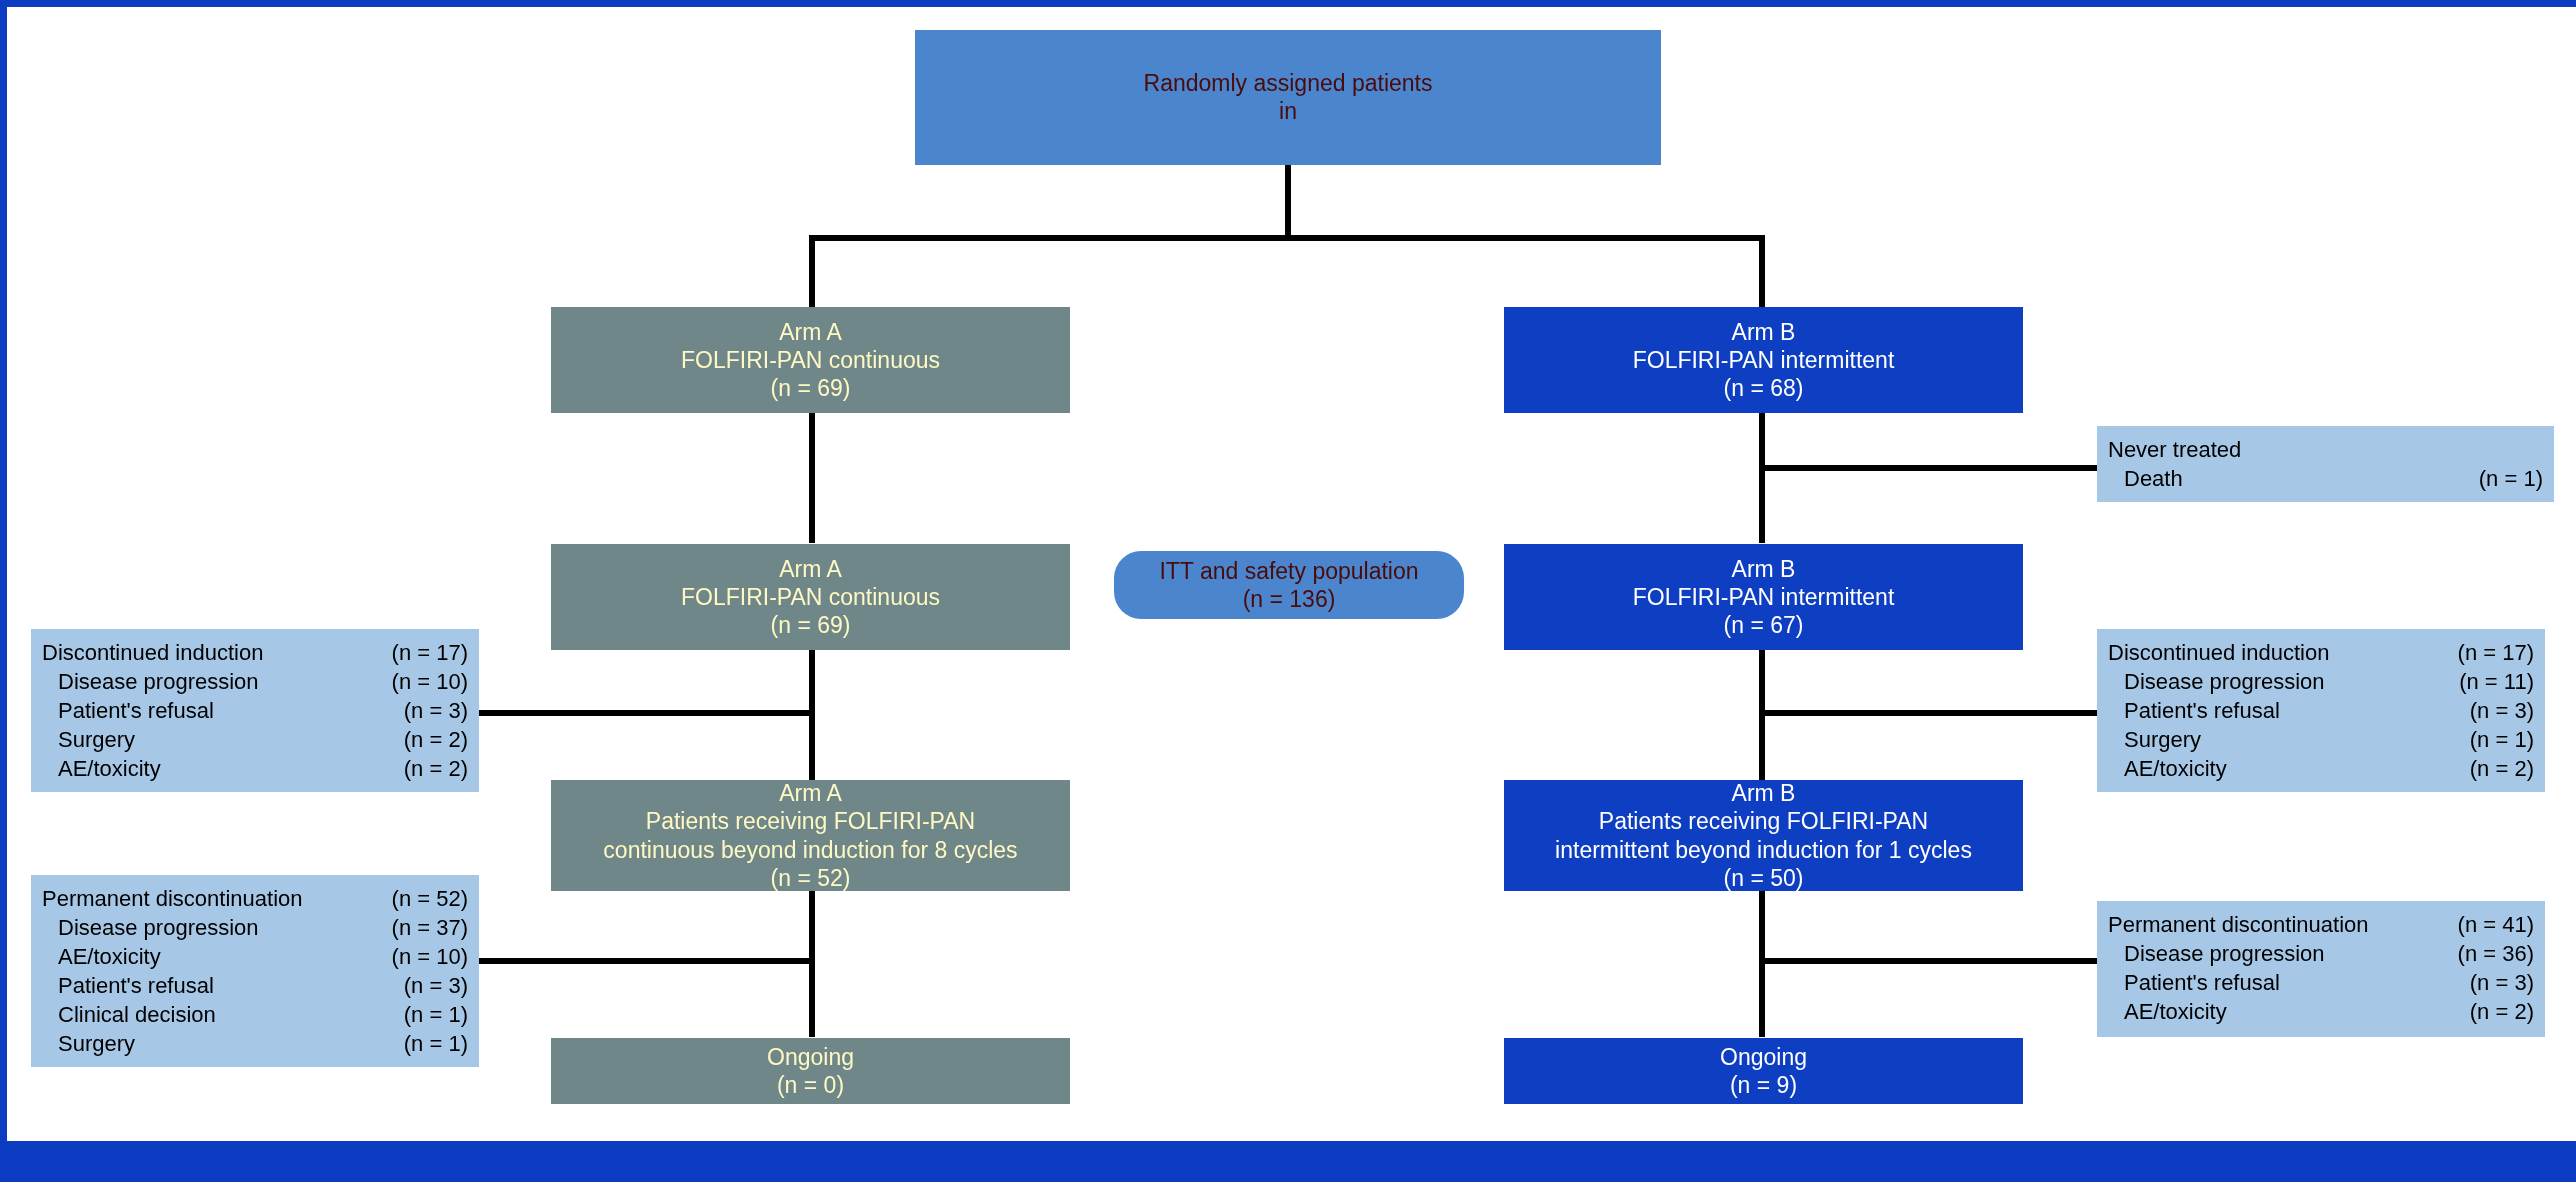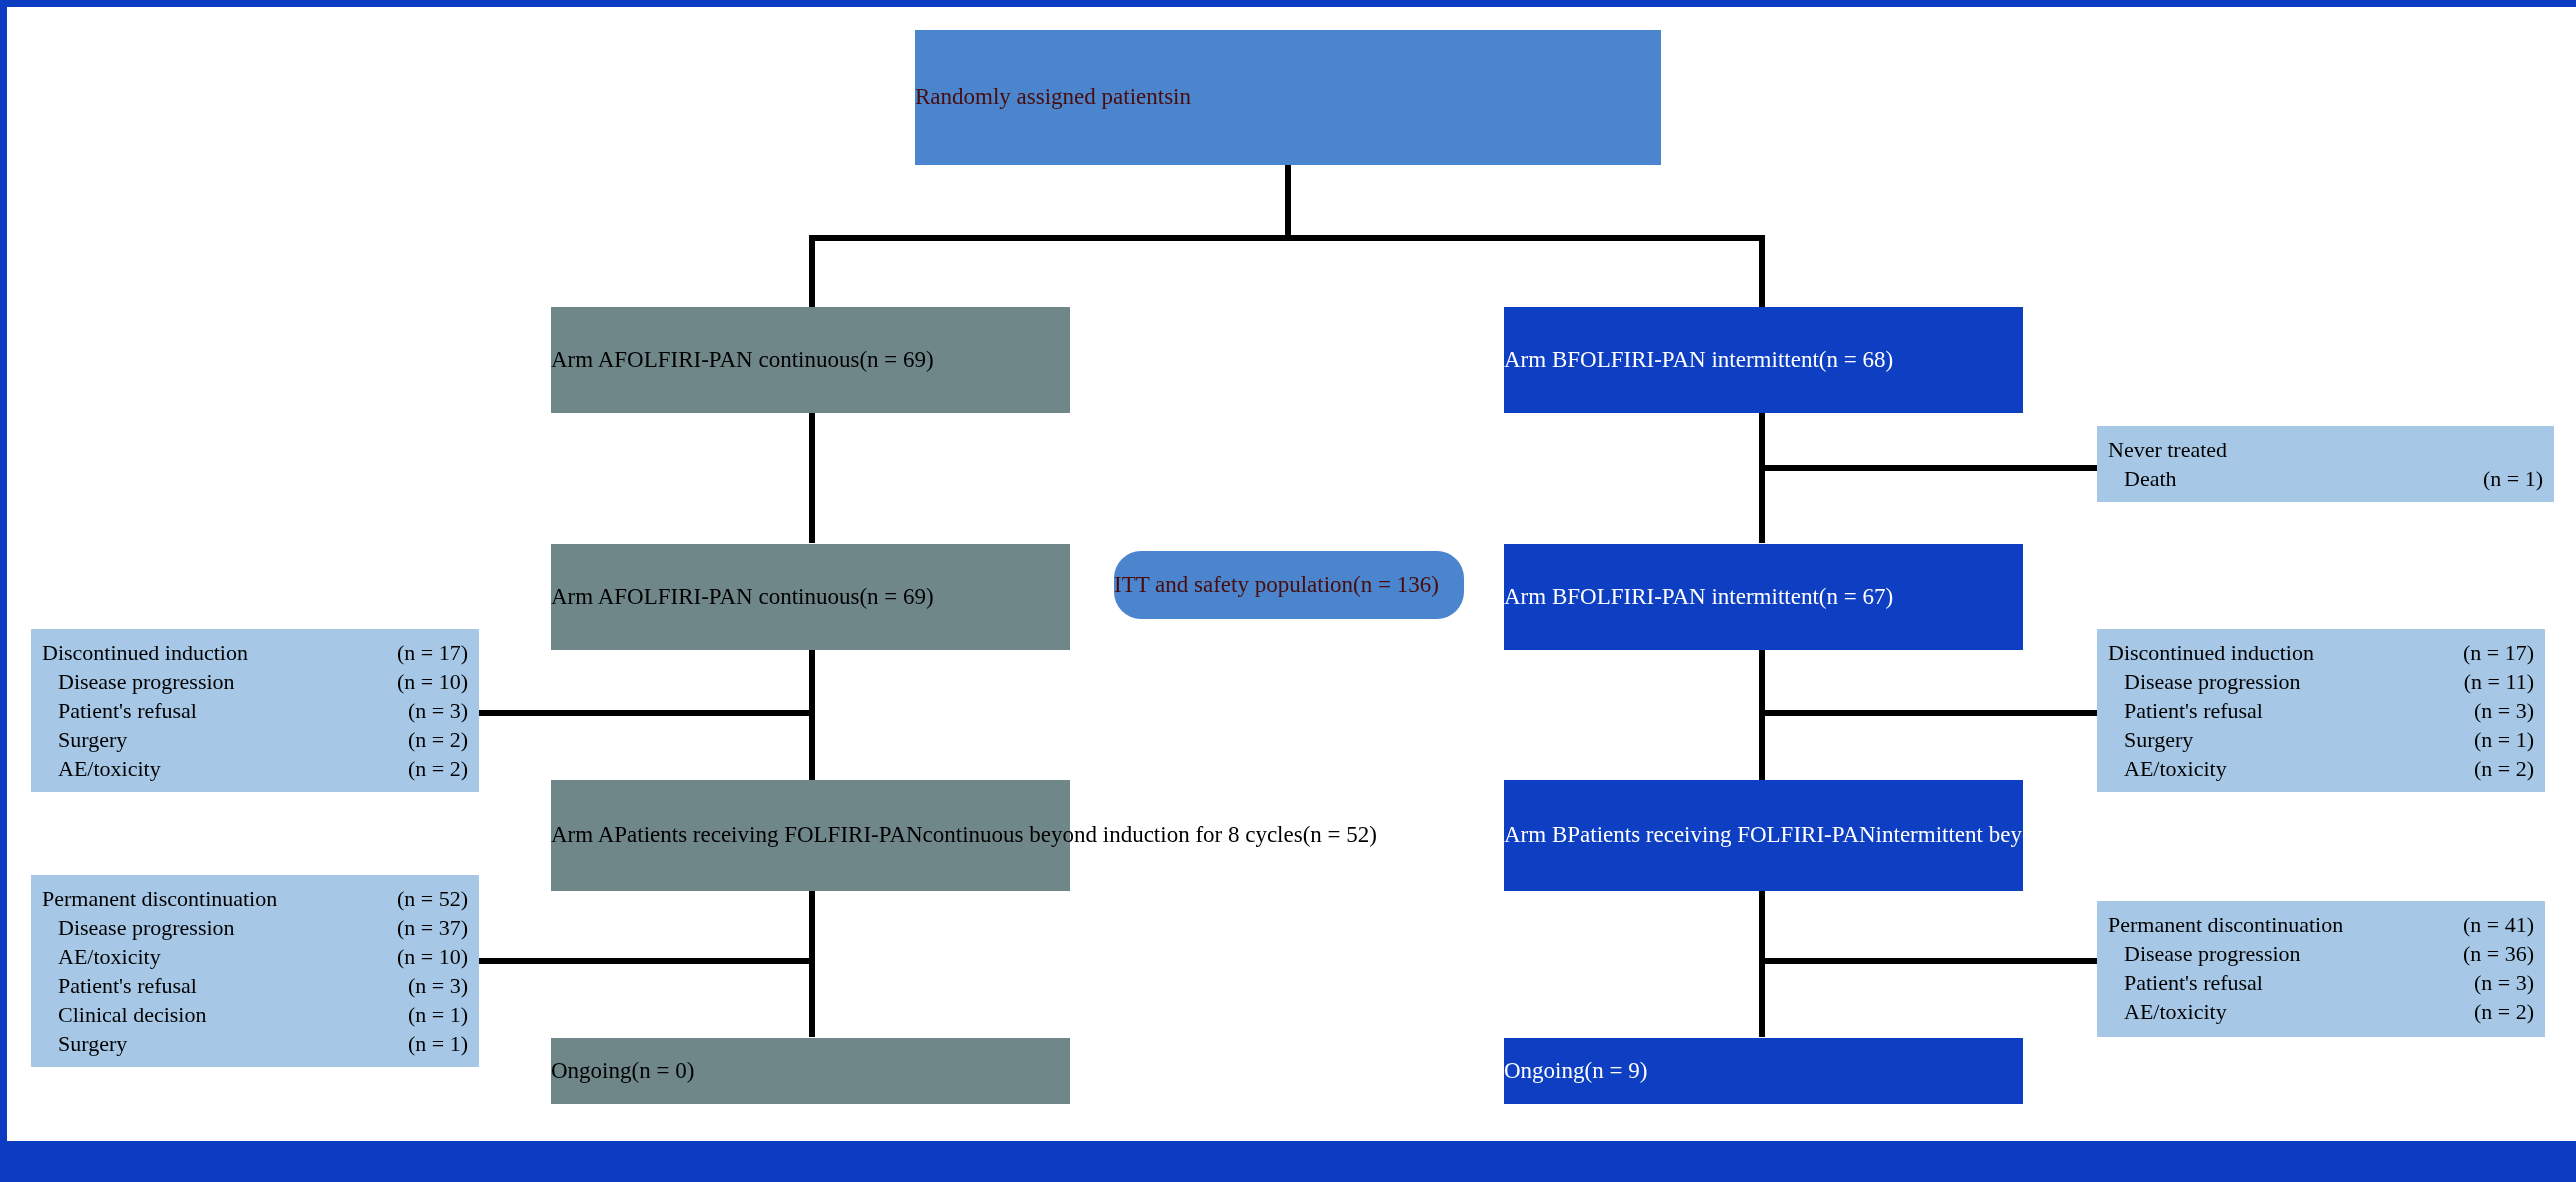--- a/index.html
+++ b/index.html
@@ -38,39 +38,38 @@
     left: 0; top: 1141px;
     width: 2576px; height: 42px;
     background: #0b3cc1;
   }
 
   
   .box {
     position: absolute;
     box-sizing: border-box;
     display: flex;
-    flex-direction: row;
+    flex-direction: column;
     align-items: center;
-    justify-content: flex-start;
+    justify-content: center;
     text-align: center;
     line-height: 1.22;
     font-size: 23px;
     white-space: nowrap;
-    font-family: Liberation Serif, serif;
   }
   .box .ln { display: block; }
 
   
   .box-hdr {           
     background: #4a85ce;
     color: #4a0b0b;
   }
   .box-arm-a {         
     background: #70878a;
-    color: #000000;
+    color: #fef9c3;
   }
   .box-arm-b {         
     background: #0e3fc3;
     color: #ffffff;
   }
   .box-side {          
     background: #a6c8e6;
     color: #000000;
     display: block;
     text-align: left;

